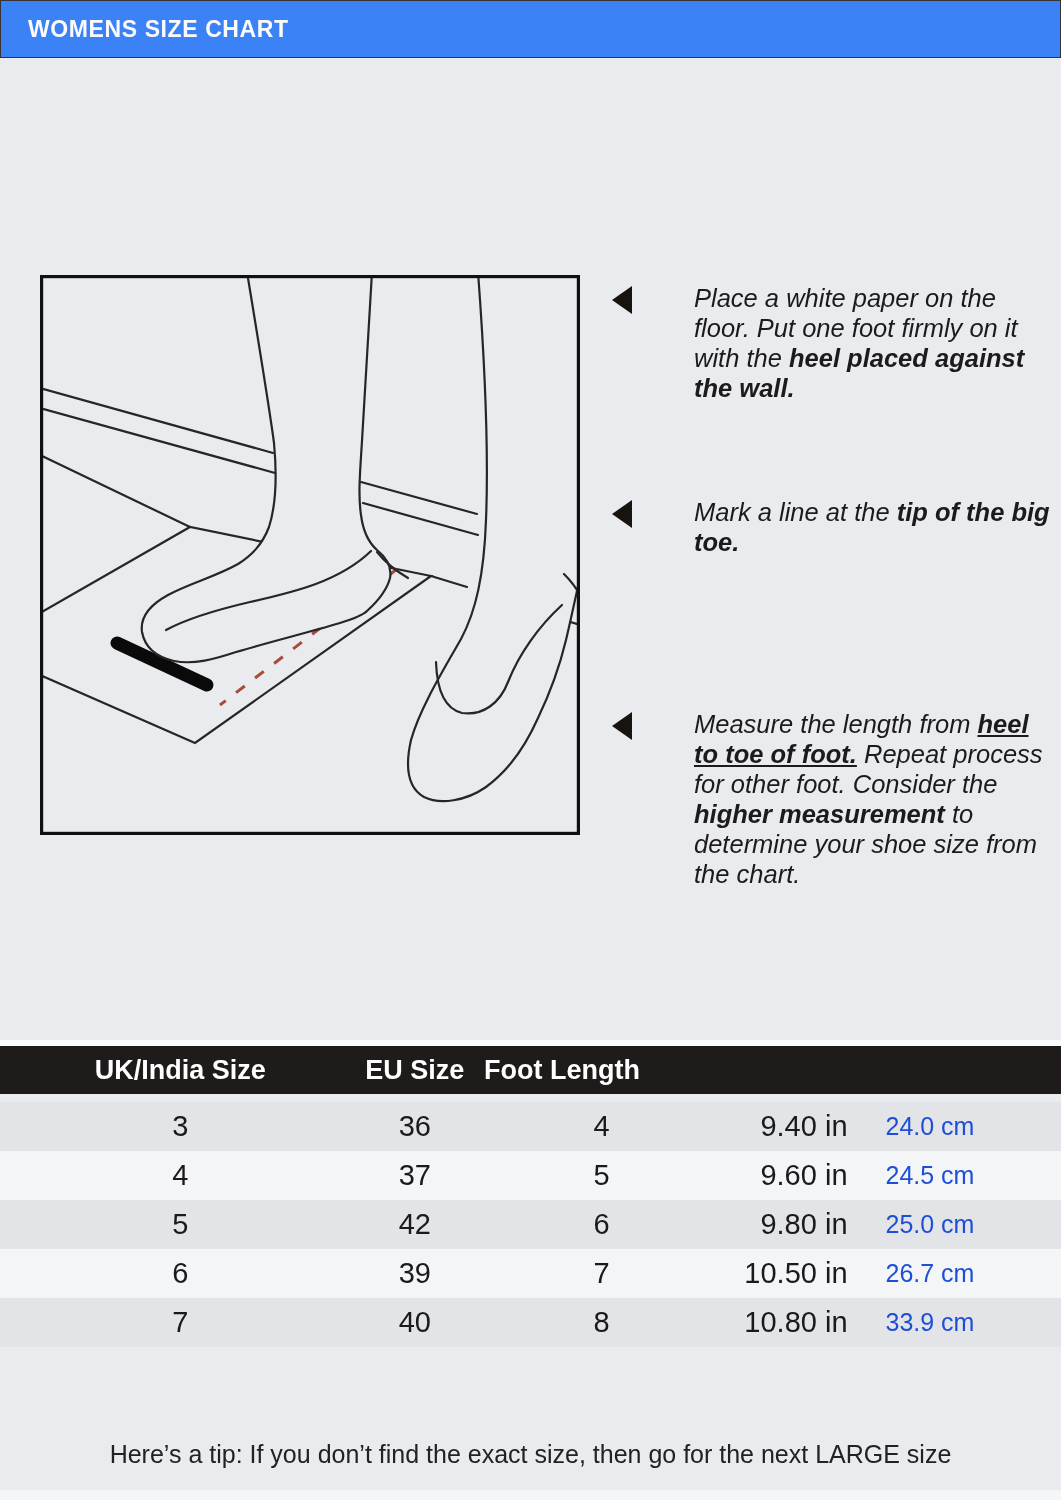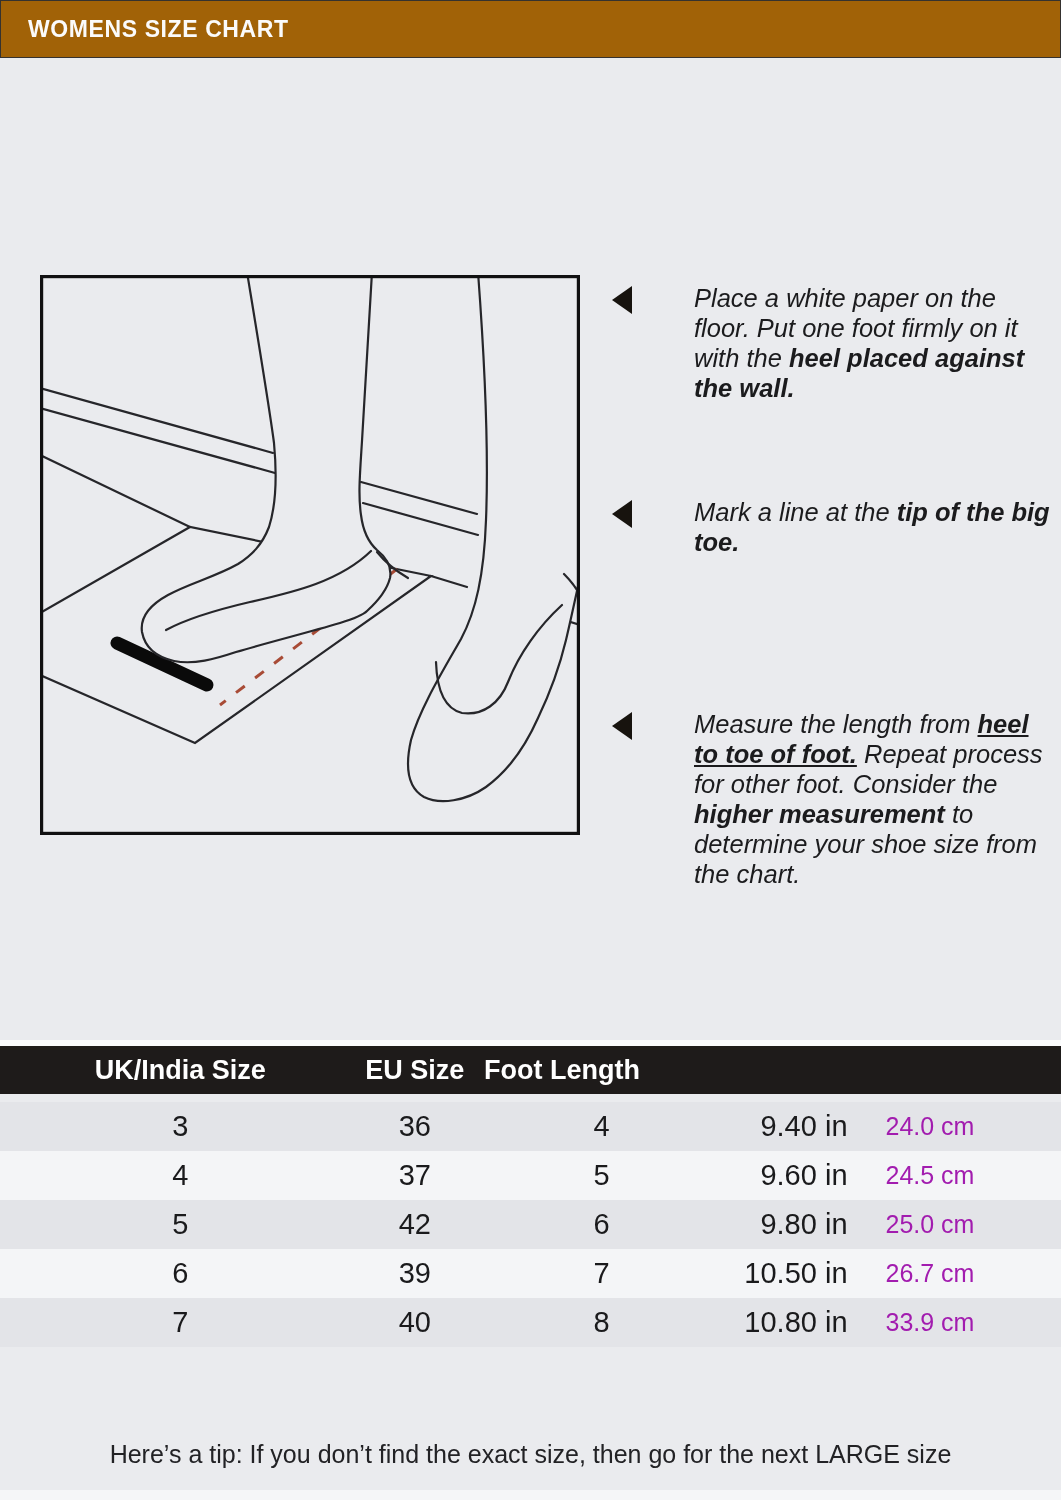--- a/index.html
+++ b/index.html
@@ -5,21 +5,21 @@
   html,body{margin:0;padding:0;background:#ffffff;}
   .page{
     position:relative;width:1061px;height:1500px;overflow:hidden;
     background:#eaebee;
     font-family:"Liberation Sans","DejaVu Sans",sans-serif;
     color:#1a1a1c;
   }
   
   .topbar{
     position:absolute;left:0;top:0;width:100%;height:58px;
-    background:#a16207;display:flex;align-items:center;
+    background:#3b82f6;display:flex;align-items:center;
     box-shadow:inset 0 0 0 1px #35322f;
   }
   .topbar h1{
     margin:0 0 0 28px;font-size:23px;font-weight:bold;color:#fbfbfb;
     letter-spacing:0.6px;
   }
   
   .illus-box{position:absolute;left:40px;top:275px;width:540px;height:560px;}
   .illus-box svg{display:block;width:540px;height:560px;}
   
@@ -51,21 +51,21 @@
   .trow{
     width:100%;height:49px;display:grid;align-items:center;
     grid-template-columns:34% 10.2% 25% 12% 18.8%;
     font-size:29px;
   }
   .trow.dark{background:#e3e4e8;}
   .trow.light{background:#f4f5f7;}
   .td{text-align:center;}
   .td.r{text-align:right;padding-right:14px;}
   .td.l{text-align:left;padding-left:24px;}
-  .td.cm{font-size:25px;color:#a21caf;}
+  .td.cm{font-size:25px;color:#1d4ed8;}
   
   .tip{
     position:absolute;left:0;top:1440px;width:100%;margin:0;
     text-align:center;font-size:25px;color:#222225;
   }
   .bottomstrip{position:absolute;left:0;bottom:0;width:100%;height:10px;background:#f5f6f8;}
 </style>
 </head>
 <body>
 

